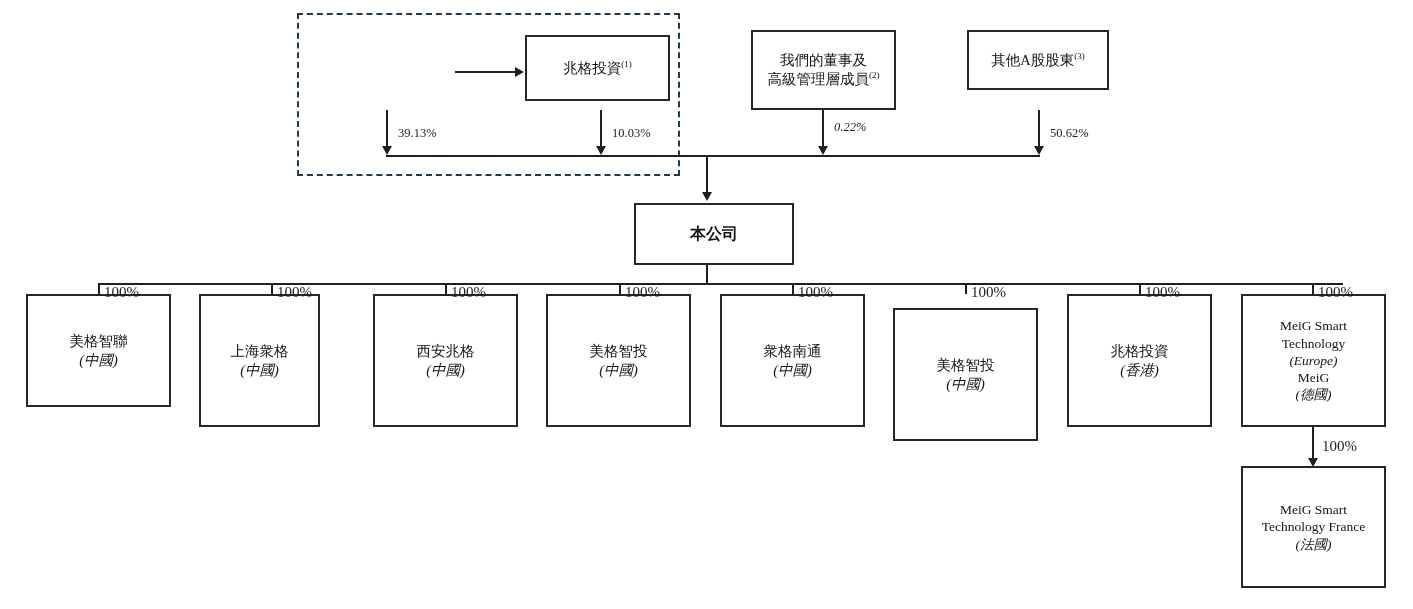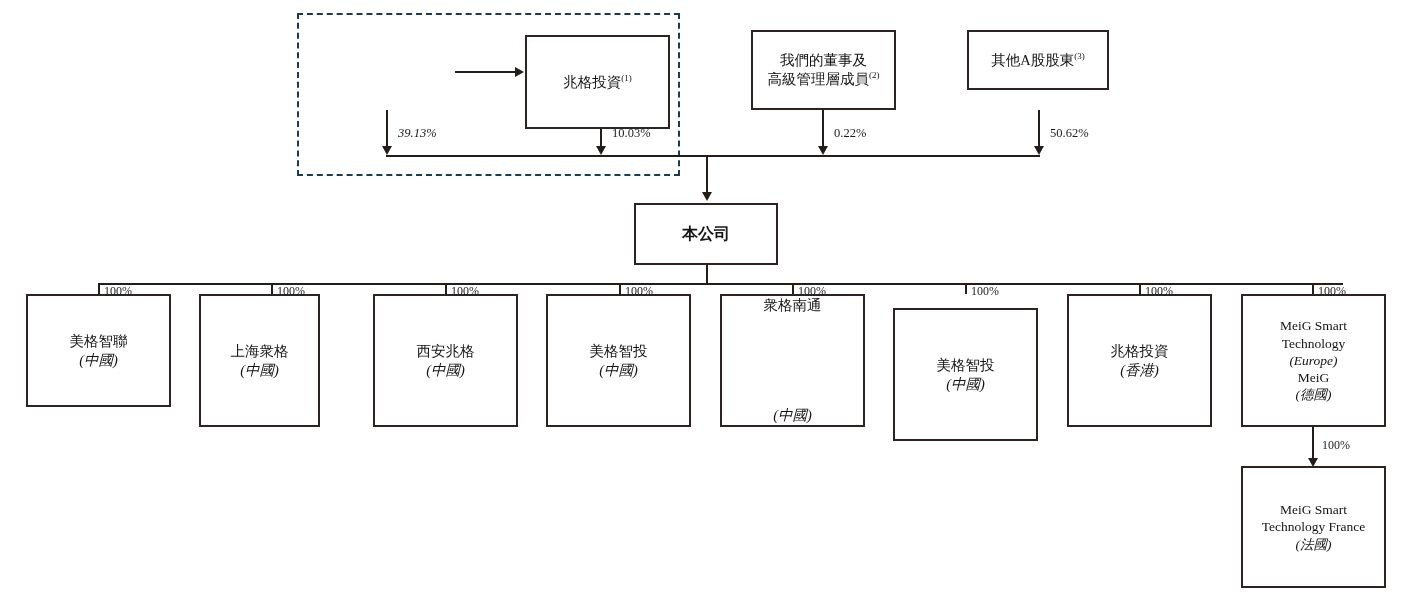--- a/index.html
+++ b/index.html
@@ -85,73 +85,73 @@
   .pct {
     position: absolute;
     font-size: 12.5px;
     color: #1c1c1c;
     white-space: nowrap;
     font-family: "Liberation Serif","DejaVu Serif",serif;
     z-index: 5;
   }
   .pct-small {
     position: absolute;
-    font-size: 12px;
+    font-size: 15px;
     color: #1c1c1c;
     white-space: nowrap;
     font-family: "Liberation Serif","DejaVu Serif",serif;
     z-index: 5;
   }
 </style>
 </head>
 <body>
 
 <div id="chart-root">
 
   <div class="dashed-group" style="left:297px; top:13px; width:383px; height:163px;"></div>
 
 
-  <div class="node" style="left:525px; top:35px; width:145px; height:94px;">
+  <div class="node" style="left:525px; top:35px; width:145px; height:66px;">
     <span class="ln cn"><span>兆格投資</span><sup>(1)</sup></span>
   </div>
 
   <div class="node" style="left:751px; top:30px; width:145px; height:80px;">
     <span class="ln cn">我們的董事及</span>
     <span class="ln cn"><span>高級管理層成員</span><sup>(2)</sup></span>
   </div>
 
   <div class="node" style="left:967px; top:30px; width:142px; height:60px;">
     <span class="ln cn"><span>其他A股股東</span><sup>(3)</sup></span>
   </div>
 
   <div class="hline" style="left:455px; top:71px; width:62px;"></div>
   <div class="arrow-right" style="left:515px; top:67px;"></div>
 
   <div class="vline" style="left:386px; top:110px; height:37px;"></div>
   <div class="arrow-down" style="left:382px; top:146px;"></div>
-  <div class="pct" style="left:398px; top:126px;font-style:italic;">39.13%</div>
+  <div class="pct" style="left:398px; top:126px;">39.13%</div>
 
   <div class="vline" style="left:600px; top:110px; height:37px;"></div>
   <div class="arrow-down" style="left:596px; top:146px;"></div>
   <div class="pct" style="left:612px; top:126px;">10.03%</div>
 
   <div class="vline" style="left:822px; top:110px; height:37px;"></div>
   <div class="arrow-down" style="left:818px; top:146px;"></div>
-  <div class="pct" style="left:834px; top:126px;">0.22%</div>
+  <div class="pct" style="left:834px; top:120px;font-style:italic;">0.22%</div>
 
   <div class="vline" style="left:1038px; top:110px; height:37px;"></div>
   <div class="arrow-down" style="left:1034px; top:146px;"></div>
   <div class="pct" style="left:1050px; top:126px;">50.62%</div>
 
   <div class="hline" style="left:386px; top:155px; width:654px;"></div>
 
   <div class="vline" style="left:706px; top:155px; height:38px;"></div>
   <div class="arrow-down" style="left:702px; top:192px;"></div>
 
-  <div class="node bold" style="left:634px; top:203px; width:144px; height:62px;">
+  <div class="node bold" style="left:634px; top:203px; width:160px; height:62px;">
     <span class="ln cn">本公司</span>
   </div>
 
   <div class="vline" style="left:706px; top:265px; height:18px;"></div>
 
   <div class="hline" style="left:98px; top:283px; width:1245px;"></div>
 
   <div class="vline" style="left:98px;   top:283px; height:11px;"></div>
   <div class="vline" style="left:271px;  top:283px; height:11px;"></div>
   <div class="vline" style="left:445px;  top:283px; height:11px;"></div>
@@ -183,21 +183,21 @@
   <div class="node" style="left:373px; top:294px; width:145px; height:133px;">
     <span class="ln cn">西安兆格</span>
     <span class="ln cn it">(中國)</span>
   </div>
 
   <div class="node" style="left:546px; top:294px; width:145px; height:133px;">
     <span class="ln cn">美格智投</span>
     <span class="ln cn it">(中國)</span>
   </div>
 
-  <div class="node" style="left:720px; top:294px; width:145px; height:133px;justify-content:space-between;">
+  <div class="node" style="left:720px; top:294px; width:145px; height:133px;">
     <span class="ln cn">衆格南通</span>
     <span class="ln cn it">(中國)</span>
   </div>
 
   <div class="node" style="left:893px; top:294px; width:145px; height:133px;margin-top:14px;">
     <span class="ln cn">美格智投</span>
     <span class="ln cn it">(中國)</span>
   </div>
 
   <div class="node" style="left:1067px; top:294px; width:145px; height:133px;">

